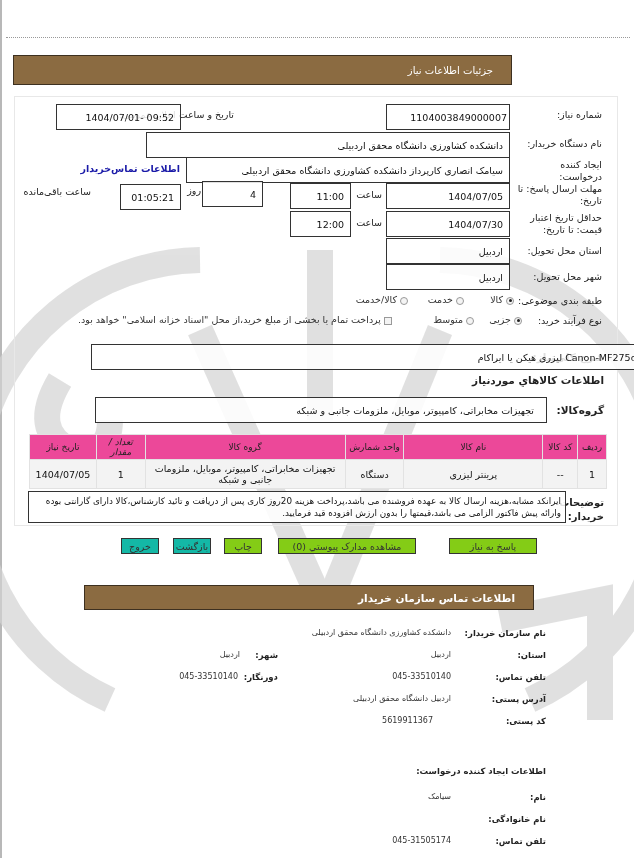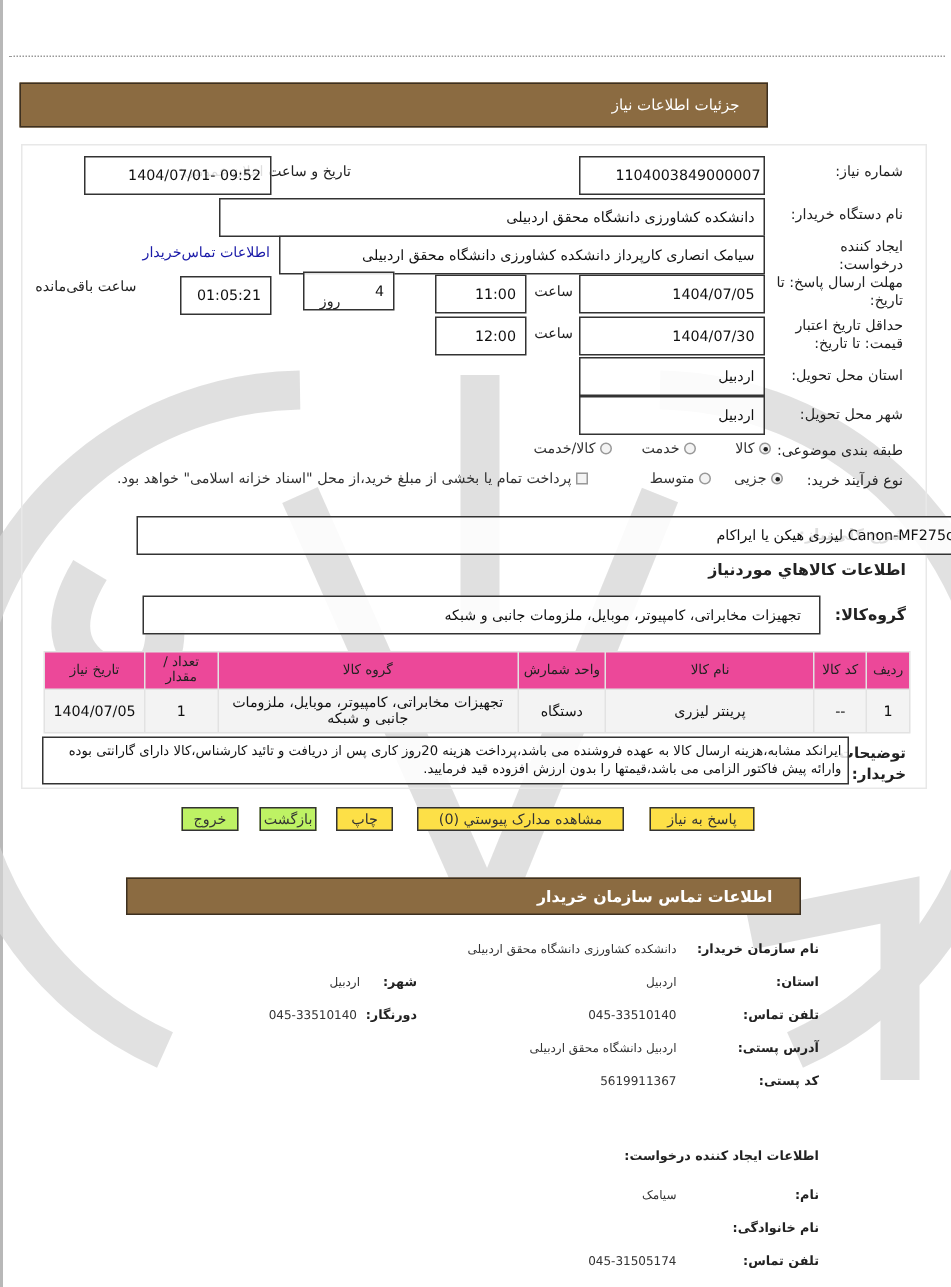--- a/index.html
+++ b/index.html
@@ -17,32 +17,32 @@
   }
   .hdr1 { left:13px; top:55px; width:498px; height:30px; right:auto; }
   .panel { position:absolute; left:14px; top:96px; width:604px; height:430px; border:1px solid #e8e8e8; box-sizing:border-box; z-index:1; }
   .lbl { position:absolute; text-align:right; font-size:9.5px; color:#222; z-index:2; line-height:12px; }
   .box {
     position:absolute; border:1px solid #333; background:rgba(255,255,255,0.85);
     box-sizing:border-box; padding:12px 6px; display:flex; align-items:center;
     font-size:9.5px; z-index:2; white-space:nowrap; overflow:hidden;
   }
   .ltr { direction:ltr; justify-content:flex-end; }
-  .link { color:#1a1aa8; z-index:2; position:absolute; font-size:9.5px; cursor:pointer; }
+  .link { color:#1a1aa8; z-index:2; position:absolute; font-size:9.5px; cursor:pointer;font-weight:bold; }
   .radio { display:inline-block; width:8px; height:8px; border-radius:50%; border:1px solid #999; background:#f4f4f4; vertical-align:middle; margin-left:3px; box-sizing:border-box; position:relative; }
   .radio.on::after { content:""; position:absolute; left:1.5px; top:1.5px; width:3px; height:3px; border-radius:50%; background:#222; }
   .chk { display:inline-block; width:8px; height:8px; border:1px solid #999; background:#f4f4f4; vertical-align:middle; margin-left:3px; box-sizing:border-box; }
   .opt { position:absolute; z-index:2; white-space:nowrap; font-size:9.5px; color:#333; }
   .bold { font-weight:bold; }
   table.items { position:absolute; left:29px; top:434px; width:578px; border-collapse:separate; border-spacing:1px; z-index:2; background:#e2e2e2; }
   table.items th { background:#ec4899; color:#222; font-weight:normal; font-size:9px; height:24px; padding:0 3px; }
   table.items td { background:#f3f3f3; font-size:9.5px; text-align:center; height:28px; padding:0 3px; line-height:11px; }
   .btn { position:absolute; top:538px; height:16px; box-sizing:border-box; border:1px solid #333; font-size:9.5px; display:flex; align-items:center; justify-content:center; z-index:2; cursor:pointer; color:#333; }
-  .btn.green { background:#fde047; }
-  .btn.red { background:#bef264; }
+  .btn.green { background:#84cc16; }
+  .btn.red { background:#14b8a6; }
   .hdr2 { left:84px; top:585px; width:450px; height:25px; font-weight:bold; font-size:10.5px; }
   .c-lbl { position:absolute; font-weight:bold; font-size:8.5px; z-index:2; color:#222; }
   .c-val { position:absolute; font-size:8px; z-index:2; color:#333; white-space:nowrap; }
 </style>
 </head>
 <body>
 
 <div class="left-rule"></div>
 
 <svg class="watermark" viewBox="0 0 634 858">
@@ -75,21 +75,21 @@
 
 <div class="lbl" style="right:32px; top:159px; width:60px;">ایجاد کننده درخواست:</div>
 <div class="box" style="left:186px; top:157px; width:324px; height:21px;">سیامک  انصاری کارپرداز دانشکده  کشاورزی دانشگاه محقق  اردبیلی</div>
 <div class="link" style="right:454px; top:163px;">اطلاعات تماس‌خریدار</div>
 
 <div class="lbl" style="right:32px; top:183px; width:90px;">مهلت ارسال پاسخ: تا تاریخ:</div>
 <div class="box ltr" style="left:386px; top:183px; width:124px; height:21px; justify-content:flex-end;">1404/07/05</div>
 <div class="lbl" style="right:252px; top:189px;">ساعت</div>
 <div class="box ltr" style="left:290px; top:183px; width:61px; height:21px; justify-content:flex-end;">11:00</div>
 <div class="box ltr" style="left:202px; top:181px; width:61px; height:21px; justify-content:flex-end;">4</div>
-<div class="lbl" style="right:407px; top:185px;margin-top:11px;">روز</div>
+<div class="lbl" style="right:433px; top:185px;">روز</div>
 <div class="box ltr" style="left:120px; top:184px; width:61px; height:21px; justify-content:flex-end;">01:05:21</div>
 <div class="lbl" style="right:543px; top:186px;">ساعت باقی‌مانده</div>
 
 <div class="lbl" style="right:32px; top:212px; width:90px;">حداقل تاریخ اعتبار قیمت: تا تاریخ:</div>
 <div class="box ltr" style="left:386px; top:211px; width:124px; height:21px; justify-content:flex-end;">1404/07/30</div>
 <div class="lbl" style="right:252px; top:217px;">ساعت</div>
 <div class="box ltr" style="left:290px; top:211px; width:61px; height:21px; justify-content:flex-end;">12:00</div>
 
 <div class="lbl" style="right:32px; top:245px;">استان محل تحویل:</div>
 <div class="box" style="left:386px; top:238px; width:124px; height:21px;">اردبیل</div>
@@ -116,41 +116,41 @@
 <div class="box" style="left:95px; top:397px; width:452px; height:21px; padding-right:12px;">تجهیزات  مخابراتی،  کامپیوتر،  موبایل،  ملزومات  جانبی  و  شبکه</div>
 
 <table class="items">
   <thead>
     <tr>
       <th style="width:22px;">ردیف</th>
       <th style="width:28px;">کد کالا</th>
       <th style="width:134px;">نام کالا</th>
       <th style="width:52px;">واحد شمارش</th>
       <th style="width:196px;">گروه کالا</th>
-      <th style="width:42px; line-height:10px;">تعداد / مقدار</th>
+      <th style="width:42px; line-height:10px;font-style:italic;">تعداد / مقدار</th>
       <th style="width:60px;">تاریخ نیاز</th>
     </tr>
   </thead>
   <tbody>
     <tr>
       <td>1</td>
       <td>--</td>
       <td>پرینتر لیزری</td>
       <td>دستگاه</td>
       <td>تجهیزات  مخابراتی،  کامپیوتر،  موبایل،  ملزومات  جانبی  و شبکه</td>
       <td>1</td>
       <td>1404/07/05</td>
     </tr>
   </tbody>
 </table>
 
 <div class="lbl bold" style="right:30px; top:496px; width:48px; font-size:10px; line-height:14px;">توضیحات خریدار:</div>
 <div class="box" style="left:28px; top:491px; width:538px; height:32px; white-space:normal; font-size:8.8px; line-height:12px; align-items:center; padding:2px 4px;">ایرانکد  مشابه،هزینه ارسال کالا به عهده فروشنده می باشد،پرداخت  هزینه 20روز کاری پس از دریافت و تائید  کارشناس،کالا دارای  گارانتی بوده وارائه پیش فاکتور الزامی می  باشد،قیمتها را بدون ارزش افزوده قید فرمایید.</div>
 
-<div class="btn green" style="left:433px; width:70px;">پاسخ به نیاز</div>
+<div class="btn green" style="left:449px; width:88px;">پاسخ به نیاز</div>
 <div class="btn green" style="left:278px; width:138px;">مشاهده مدارک پیوستي (0)</div>
 <div class="btn green" style="left:224px; width:38px;">چاپ</div>
 <div class="btn red" style="left:173px; width:38px;">بازگشت</div>
 <div class="btn red" style="left:121px; width:38px;">خروج</div>
 
 <div class="hdr hdr2">
   <span>اطلاعات تماس سازمان خریدار</span>
 </div>
 
 <div class="c-lbl" style="right:88px; top:628px;">نام سازمان خریدار:</div>
@@ -163,21 +163,21 @@
 
 <div class="c-lbl" style="right:88px; top:672px;">تلفن تماس:</div>
 <div class="c-val" style="right:183px; top:672px; direction:ltr;">045-33510140</div>
 <div class="c-lbl" style="right:356px; top:672px;">دورنگار:</div>
 <div class="c-val" style="right:396px; top:672px; direction:ltr;">045-33510140</div>
 
 <div class="c-lbl" style="right:88px; top:694px;">آدرس پستی:</div>
 <div class="c-val" style="right:183px; top:694px;">اردبیل دانشگاه محقق اردبیلی</div>
 
 <div class="c-lbl" style="right:88px; top:716px;">کد پستی:</div>
-<div class="c-val" style="right:183px; top:716px; direction:ltr;">5619911367</div>
+<div class="c-val" style="right:201px; top:716px; direction:ltr;">5619911367</div>
 
 <div class="c-lbl" style="right:88px; top:766px;">اطلاعات ایجاد کننده درخواست:</div>
 
 <div class="c-lbl" style="right:88px; top:792px;">نام:</div>
 <div class="c-val" style="right:183px; top:792px;">سیامک</div>
 
 <div class="c-lbl" style="right:88px; top:814px;">نام خانوادگی:</div>
 <div class="c-val" style="right:186px; top:814px;margin-top:46px;">انصاری</div>
 
 <div class="c-lbl" style="right:88px; top:836px;">تلفن تماس:</div>

